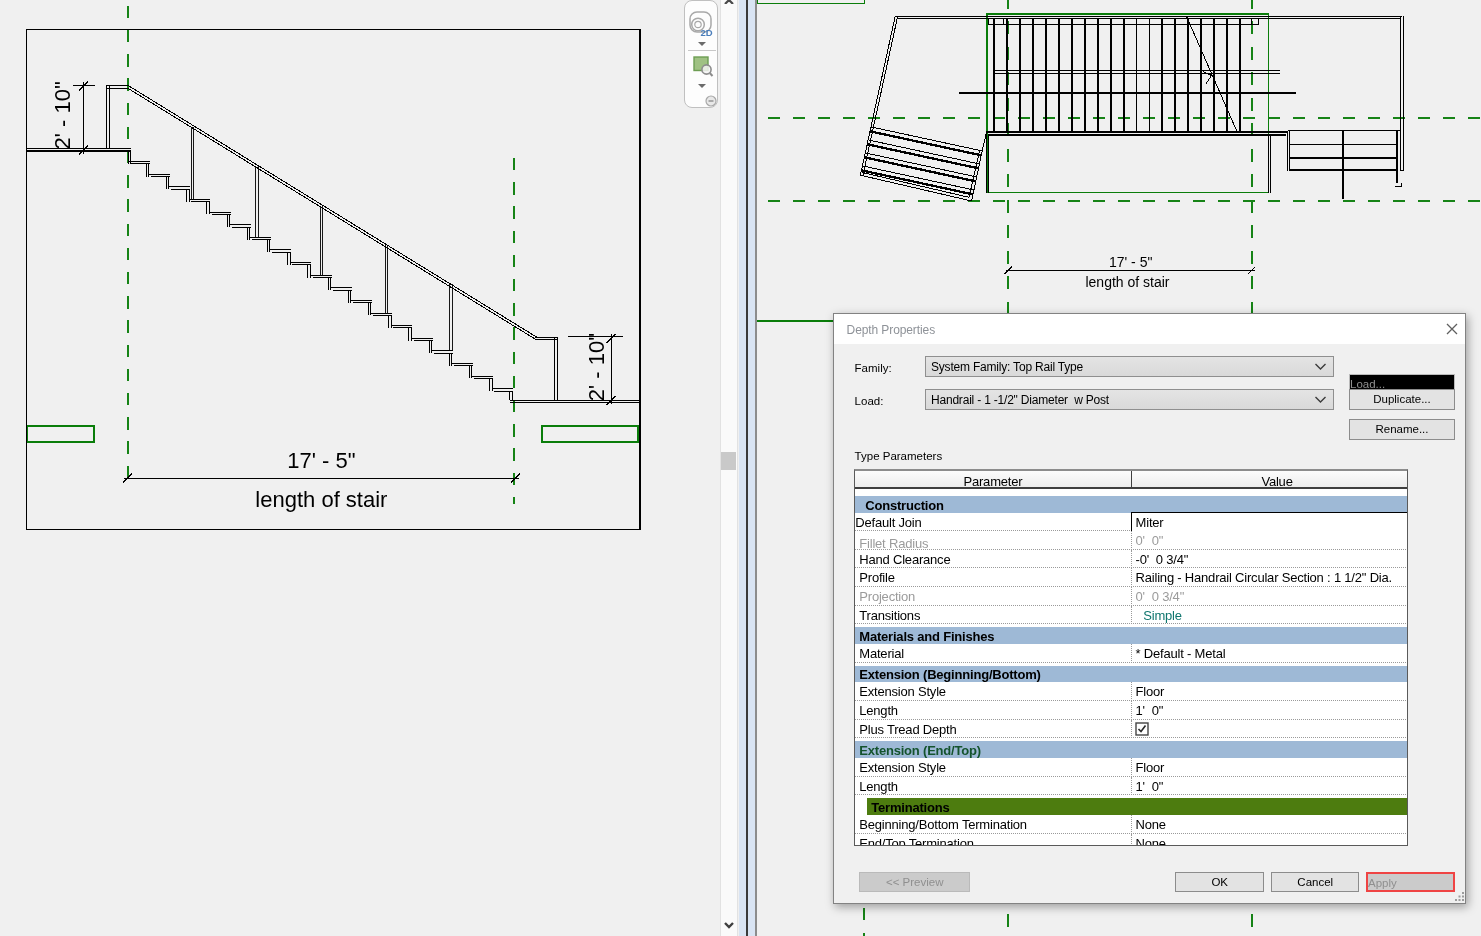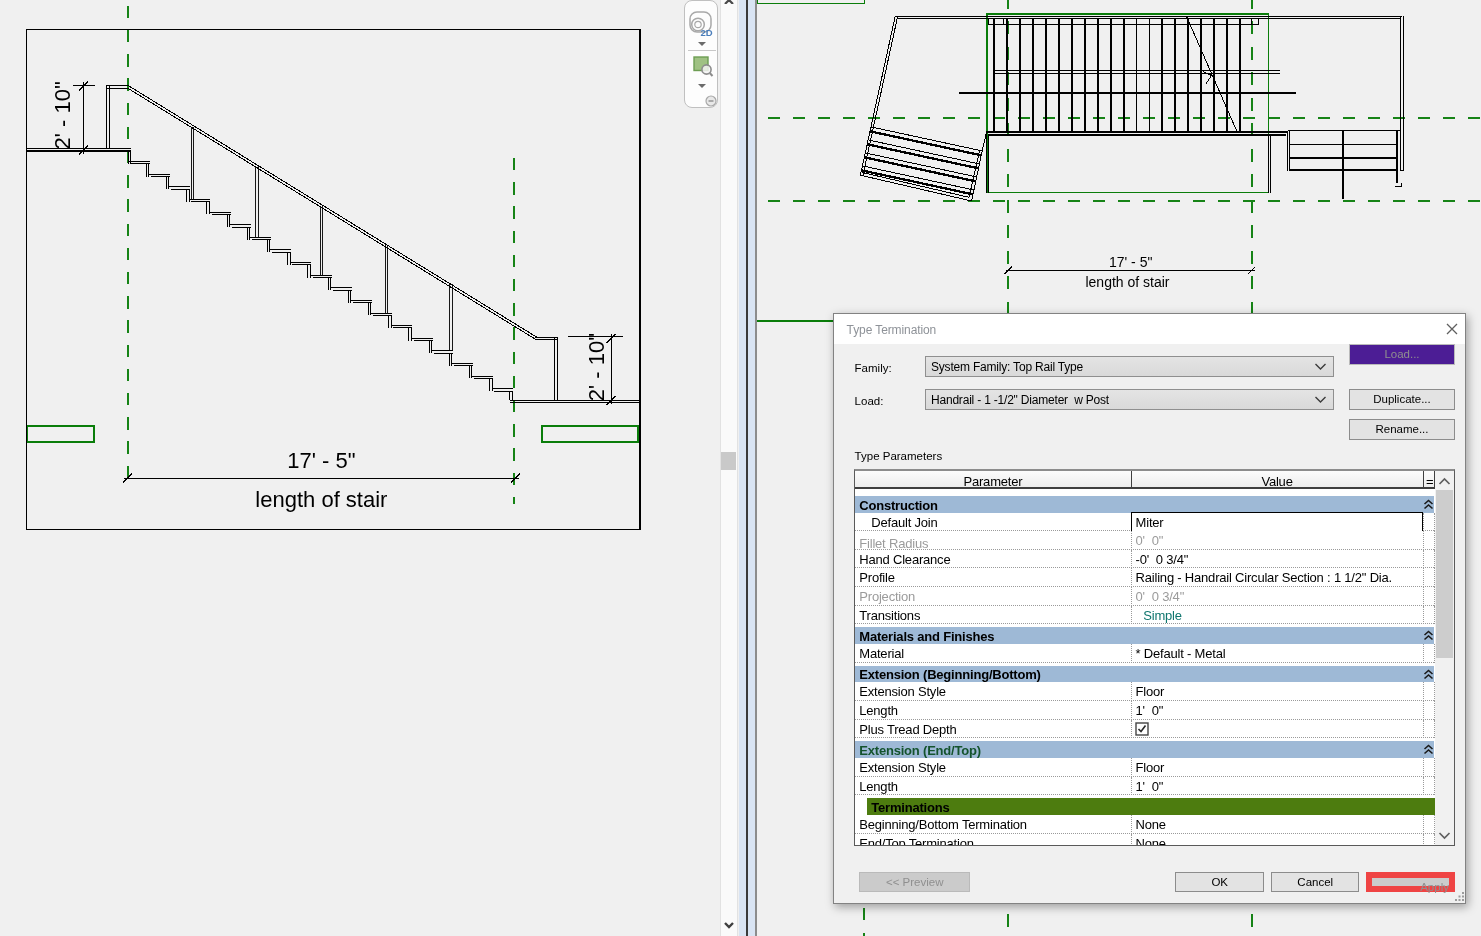--- a/index.html
+++ b/index.html
@@ -237,59 +237,59 @@
     </svg>
     <svg class="abs" style="left:696px;top:82px" width="12" height="8">
       <path d="M2 2 L6 6 L10 2" fill="#6b6b6b"></path>
     </svg>
     <svg class="abs" style="left:705px;top:95px" width="13" height="13">
       <circle cx="6" cy="6" r="5" fill="#e8e8e8" stroke="#a8a8a8" stroke-width="1.2"></circle>
       <line x1="3.5" y1="6" x2="8.5" y2="6" stroke="#8f8f8f" stroke-width="1.4"></line>
     </svg>
     <div class="abs" style="left:832.6px;top:313.0px;width:633.7px;height:590.5px;background:#f0f0f0;border:1px solid #828282;box-shadow:2px 3px 9px rgba(0,0,0,0.35);font-size:12.5px">
       <div class="abs" style="left:0;top:0;width:100%;height:30px;background:#fff"></div>
-      <div class="abs" style="left:13px;top:9px;font-size:12px;color:#8e9298;letter-spacing:-0.1px">Type Termination</div>
+      <div class="abs" style="left:13px;top:9px;font-size:12px;color:#8e9298;letter-spacing:-0.1px">Depth Properties</div>
       <svg class="abs" style="left:612px;top:9px" width="12" height="12">
         <path d="M1 1 L11 11 M11 1 L1 11" stroke="#5f5f5f" stroke-width="1.3"></path>
       </svg>
       <div class="abs" style="left:21px;top:48px;font-size:11.5px">Family:</div>
       <div class="abs" style="left:21px;top:81px;font-size:11.5px">Load:</div>
       <div class="abs" style="left:91.4px;top:42px;width:409px;height:21px;background:linear-gradient(#e4e4e4,#d9d9d9);border:1px solid #8f8f8f"></div>
       <div class="abs" style="left:97.4px;top:46px;color:#000;font-size:12px;letter-spacing:-0.2px;white-space:pre">System Family: Top Rail Type</div>
       <svg class="abs" style="left:480.4px;top:49px" width="13" height="8">
         <path d="M1.5 1 L6.5 6 L11.5 1" stroke="#3c3c3c" stroke-width="1.4" fill="none"></path>
       </svg>
       <div class="abs" style="left:91.4px;top:75px;width:409px;height:21px;background:linear-gradient(#e4e4e4,#d9d9d9);border:1px solid #8f8f8f"></div>
       <div class="abs" style="left:97.4px;top:79px;color:#000;font-size:12px;letter-spacing:-0.2px;white-space:pre">Handrail - 1 -1/2" Diameter  w Post</div>
       <svg class="abs" style="left:480.4px;top:82px" width="13" height="8">
         <path d="M1.5 1 L6.5 6 L11.5 1" stroke="#3c3c3c" stroke-width="1.4" fill="none"></path>
       </svg>
-      <div class="abs" style="left:515.4px;top:30px;width:106px;height:21px;background:#4c1d95;border:1px solid #bababa;color:#8f8f8f;text-align:center;line-height:19px;font-size:11.5px">Load...</div>
+      <div class="abs" style="left:515.4px;top:60px;width:106px;height:21px;background:#000000;border:1px solid #bababa;color:#8f8f8f;text-align:left;line-height:19px;font-size:11.5px">Load...</div>
       <div class="abs" style="left:515.4px;top:75px;width:106px;height:21px;background:#e3e3e3;border:1px solid #8c8c8c;color:#000;text-align:center;line-height:19px;font-size:11.5px">Duplicate...</div>
       <div class="abs" style="left:515.4px;top:105px;width:106px;height:21px;background:#e3e3e3;border:1px solid #8c8c8c;color:#000;text-align:center;line-height:19px;font-size:11.5px">Rename...</div>
       <div class="abs" style="left:21px;top:136px;font-size:11.5px">Type Parameters</div>
-      <div class="abs" style="left:20.7px;top:155.0px;width:601.0px;height:376.7px;border:1px solid #5a5a5a;border-top:2px solid #8c8c8c;background:#fff;overflow:hidden;font-size:13px;letter-spacing:-0.2px">
+      <div class="abs" style="left:20.7px;top:155.0px;width:554px;height:376.7px;border:1px solid #5a5a5a;border-top:2px solid #8c8c8c;background:#fff;overflow:hidden;font-size:13px;letter-spacing:-0.2px">
         <div class="abs" style="left:0;top:0;width:100%;height:18.3px;background:linear-gradient(#fcfcfc,#ededed);border-bottom:2.2px solid #3f3f3f"></div>
         <div class="abs" style="left:275.29999999999995px;top:0;width:1px;height:18.3px;background:#3f3f3f"></div>
         <div class="abs" style="left:568.2px;top:0;width:1px;height:18.3px;background:#3f3f3f"></div>
         <div class="abs" style="left:579.2px;top:0;width:1px;height:18.3px;background:#3f3f3f"></div>
         <div class="abs" style="left:0;top:2.5px;width:275.29999999999995px;text-align:center">Parameter</div>
         <div class="abs" style="left:275.29999999999995px;top:2.5px;width:292.9000000000001px;text-align:center">Value</div>
         <div class="abs" style="left:570.7px;top:2.5px;">=</div>
         <div class="abs" style="left:0;top:25.0px;width:579.2px;height:16.6px;background:#9eb9d6">
-          <div class="abs" style="left:4px;top:1.5px;font-weight:bold;color:#000">Construction</div>
+          <div class="abs" style="left:10px;top:1.5px;font-weight:bold;color:#000">Construction</div>
           <svg class="abs" style="left:568.2px;top:3px" width="11" height="11">
             <path d="M1.5 5 L5.5 1.5 L9.5 5 M1.5 9.5 L5.5 6 L9.5 9.5" stroke="#1a1a1a" stroke-width="1.6" fill="none"></path>
           </svg>
         </div>
         <div class="abs" style="left:0;top:41.6px;width:579.2px;height:18.6px;background:#fff;border-bottom:1px dotted #9a9a9a"></div>
         <div class="abs" style="left:275.29999999999995px;top:41.6px;width:1px;height:18.6px;border-left:1px dotted #9a9a9a"></div>
         <div class="abs" style="left:568.2px;top:41.6px;width:1px;height:18.6px;border-left:1px dotted #9a9a9a"></div>
         <div class="abs" style="left:579.2px;top:41.6px;width:1px;height:18.6px;border-left:1px dotted #9a9a9a"></div>
-        <div class="abs" style="left:16px;top:43.6px;color:#000">Default Join</div>
+        <div class="abs" style="left:0;top:43.6px;color:#000">Default Join</div>
         <div class="abs" style="left:275.29999999999995px;top:40.9px;width:292.9000000000001px;height:20.0px;background:#fff;border:1.6px solid #000"></div>
         <div class="abs" style="left:280.29999999999995px;top:43.6px;color:#000">Miter</div>
         <div class="abs" style="left:0;top:60.2px;width:579.2px;height:18.6px;background:#fff;border-bottom:1px dotted #9a9a9a"></div>
         <div class="abs" style="left:275.29999999999995px;top:60.2px;width:1px;height:18.6px;border-left:1px dotted #9a9a9a"></div>
         <div class="abs" style="left:568.2px;top:60.2px;width:1px;height:18.6px;border-left:1px dotted #9a9a9a"></div>
         <div class="abs" style="left:579.2px;top:60.2px;width:1px;height:18.6px;border-left:1px dotted #9a9a9a"></div>
         <div class="abs" style="left:4px;top:65px;color:#9b9b9b">Fillet Radius</div>
         <div class="abs" style="left:280.29999999999995px;top:62.2px;color:#9b9b9b">0'&nbsp;&nbsp;0"</div>
         <div class="abs" style="left:0;top:78.80000000000001px;width:579.2px;height:18.6px;background:#fff;border-bottom:1px dotted #9a9a9a"></div>
         <div class="abs" style="left:275.29999999999995px;top:78.80000000000001px;width:1px;height:18.6px;border-left:1px dotted #9a9a9a"></div>
@@ -395,21 +395,21 @@
           <path d="M1.5 7 L6.5 2 L11.5 7" stroke="#5f5f5f" stroke-width="1.7" fill="none"></path>
         </svg>
         <svg class="abs" style="left:583.2px;top:359.7px" width="13" height="9">
           <path d="M1.5 2 L6.5 7 L11.5 2" stroke="#5f5f5f" stroke-width="1.7" fill="none"></path>
         </svg>
         <div class="abs" style="left:581.2px;top:19px;width:16.799999999999955px;height:168px;background:#cdcdcd"></div>
       </div>
       <div class="abs" style="left:25.9px;top:557.5px;width:110.5px;height:20px;background:#cbcbcb;border:1px solid #bababa;color:#8f8f8f;text-align:center;line-height:18px;font-size:11.5px">&lt;&lt; Preview</div>
       <div class="abs" style="left:341.9px;top:557.5px;width:88.5px;height:20px;background:#e3e3e3;border:1px solid #8c8c8c;color:#000;text-align:center;line-height:18px;font-size:11.5px">OK</div>
       <div class="abs" style="left:437.4px;top:557.5px;width:88.5px;height:20px;background:#e3e3e3;border:1px solid #8c8c8c;color:#000;text-align:center;line-height:18px;font-size:11.5px">Cancel</div>
-      <div class="abs" style="left:532.4px;top:557.5px;width:89px;height:20px;background:#cbcbcb;border:6px solid #ef4444;color:#8f8f8f;text-align:right;line-height:18px;font-size:11.5px">Apply</div>
+      <div class="abs" style="left:532.4px;top:557.5px;width:89px;height:20px;background:#cbcbcb;border:2px solid #ef4444;color:#8f8f8f;text-align:left;line-height:18px;font-size:11.5px">Apply</div>
       <svg class="abs" style="left:621px;top:578px" width="10" height="10">
         <g fill="#9c9c9c">
           <rect x="7" y="7" width="2" height="2"></rect>
           <rect x="7" y="3.5" width="2" height="2"></rect>
           <rect x="3.5" y="7" width="2" height="2"></rect>
           <rect x="7" y="0" width="2" height="2"></rect>
           <rect x="0" y="7" width="2" height="2"></rect>
           <rect x="3.5" y="3.5" width="2" height="2"></rect>
         </g>
       </svg>

